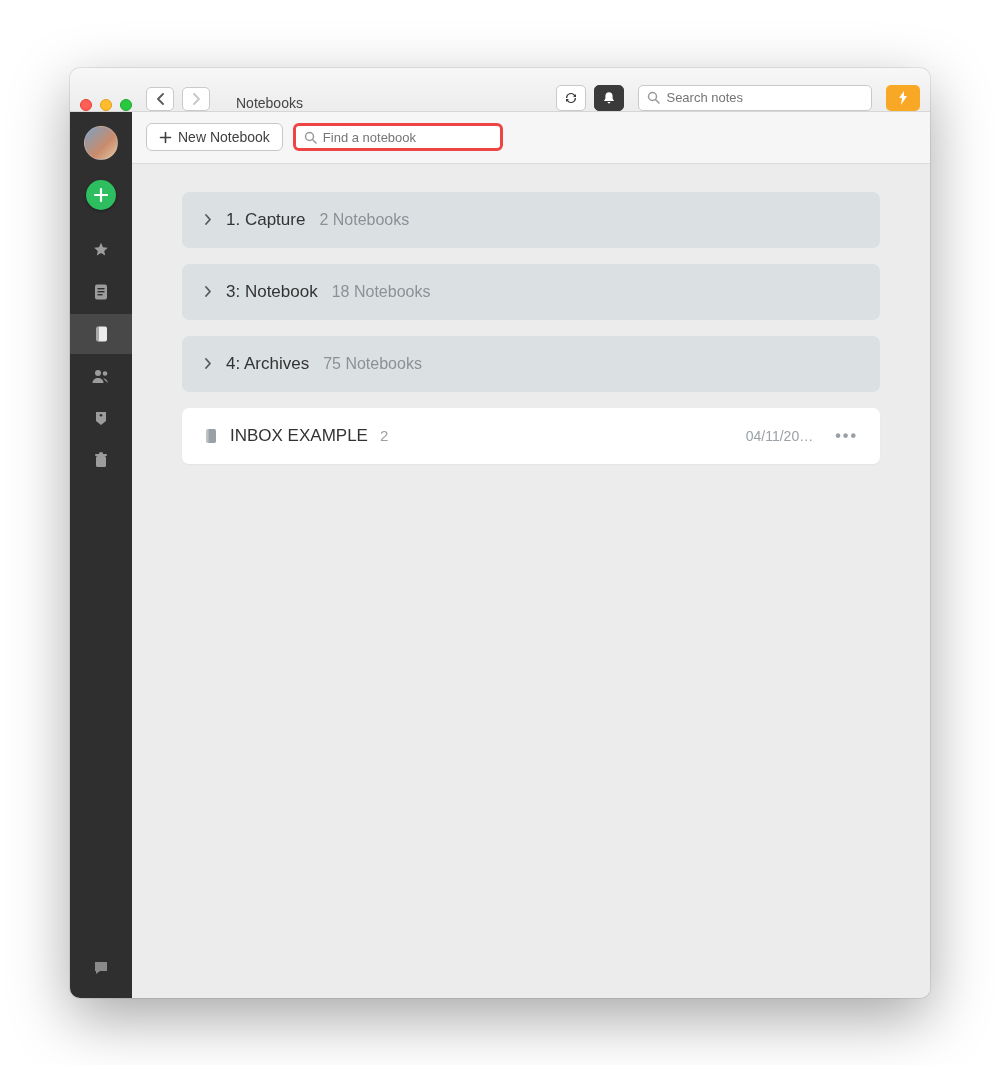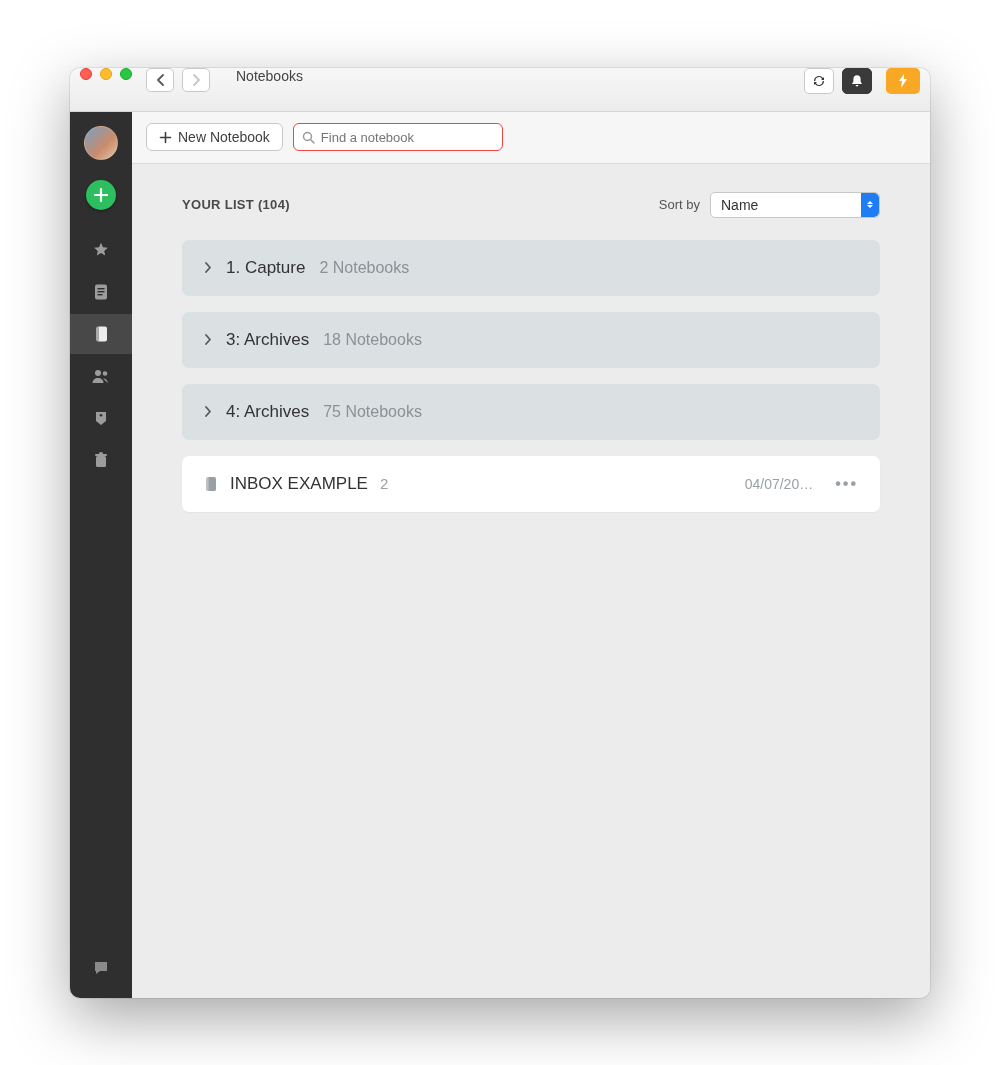--- a/index.html
+++ b/index.html
@@ -21,21 +21,21 @@
     overflow: hidden;
     display: flex;
     flex-direction: column;
   }
   
   .titlebar {
     height: 44px;
     background: linear-gradient(#f7f7f7,#ececec);
     border-bottom: 1px solid #d7d7d7;
     display: flex;
-    align-items: flex-start;
+    align-items: flex-end;
     padding: 0 10px;
     gap: 8px;
   }
   .traffic { display:flex; gap:8px; margin-right:6px;}
   .dot { width:12px; height:12px; border-radius:50%; }
   .dot.red{background:#ff5f57;border:1px solid #e33e32;}
   .dot.yellow{background:#febc2e;border:1px solid #e1a116;}
   .dot.green{background:#28c840;border:1px solid #17a92c;}
   .nav-btn {
     width:28px;height:24px;border:1px solid #c9c9c9;border-radius:5px;
@@ -84,21 +84,21 @@
   .main{flex:1;background:#ececec;display:flex;flex-direction:column;}
   .toolbar{
     height:52px;background:#f6f6f6;border-bottom:1px solid #dcdcdc;display:flex;align-items:center;
     padding:0 14px;gap:10px;
   }
   .new-nb-btn{
     display:flex;align-items:center;gap:6px;background:#fff;border:1px solid #c7c7c7;
     border-radius:6px;padding:5px 12px;font-size:14px;color:#3f3f3f;
   }
   .find-wrap{
-    display:flex;align-items:center;gap:6px;background:#fff;border:1px solid #ef4444;border-radius:6px;
+    display:flex;align-items:center;gap:6px;background:#fff;border:3px solid #ef4444;border-radius:6px;
     height:28px;padding:0 8px;width:210px;color:#9a9a9a;
   }
   .find-wrap input{border:none;outline:none;flex:1;font-size:13px;background:transparent;}
   .list-area{flex:1;padding:28px 50px 20px 50px;overflow:auto;}
   .list-header{display:flex;align-items:center;justify-content:space-between;margin-bottom:22px;}
   .list-title{font-size:13px;font-weight:600;color:#4a4a4a;letter-spacing:0.3px;}
   .sort-wrap{display:flex;align-items:center;gap:10px;}
   .sort-label{font-size:13px;color:#555;}
   .select{
     position:relative;width:170px;height:26px;background:#fff;border:1px solid #c7c7c7;border-radius:5px;
@@ -155,20 +155,29 @@
     <div style="flex:1"></div>
     <div class="tb-icon-btn">
       <svg width="16" height="16" viewBox="0 0 16 16">
           <path d="M3 8a5 5 0 0 1 9-3l1-1v3h-3l1.1-1.1A3.6 3.6 0 0 0 4.4 8M13 8a5 5 0 0 1-9 3l-1 1V9h3l-1.1 1.1A3.6 3.6 0 0 0 11.6 8" fill="currentColor"></path>
         </svg>
     </div>
     <div class="tb-icon-btn dark">
       <svg width="14" height="14" viewBox="0 0 14 14">
           <path d="M7 1.2c-2.2 0-3.6 1.6-3.6 3.8v2.4L2 10h10l-1.4-2.6V5c0-2.2-1.4-3.8-3.6-3.8zM5.6 11a1.4 1.4 0 0 0 2.8 0" fill="currentColor"></path>
         </svg>
+    </div>
+    <div class="search-wrap">
+      <span>
+        <svg width="13" height="13" viewBox="0 0 13 13">
+            <circle cx="5.5" cy="5.5" r="4" stroke="#9a9a9a" stroke-width="1.5" fill="none"></circle>
+            <line x1="8.5" y1="8.5" x2="12" y2="12" stroke="#9a9a9a" stroke-width="1.5" stroke-linecap="round"></line>
+          </svg>
+      </span>
+      <input type="text" placeholder="Search notes" style="">
     </div>
     <div class="upgrade-btn">
       <svg width="16" height="16" viewBox="0 0 16 16">
           <path d="M8 1 L10 6 L15 7 L11 10 L12 15 L8 12 L4 15 L5 10 L1 7 L6 6 Z" fill="#fff" opacity="0.0"></path>
           <path d="M8 2 L9.2 7 H6.8z M8 14l-1.2-5h2.4z M2.5 8l4 1.2v-2.4z M13.5 8l-4-1.2v2.4z" fill="#fff" opacity="0"></path>
           <path d="M8 1.5l1.6 3.9 4.2.4-3.2 2.8 1 4.1L8 10.5l-3.6 2.2 1-4.1L2.2 5.8l4.2-.4L8 1.5z" fill="none"></path>
           <path d="M8 2a6 6 0 1 0 .001 0zM8 3.6a4.4 4.4 0 1 1 0 8.8 4.4 4.4 0 0 1 0-8.8z" fill="none"></path>
           <path d="M8 1.8l1.5 3.6 3.9.3-3 2.6.9 3.8L8 10l-3.3 2.1.9-3.8-3-2.6 3.9-.3L8 1.8z" fill="#fff" opacity="0"></path>
       <polygon points="8,2 9.6,6.2 14,6.5 10.6,9.2 11.7,13.5 8,11 4.3,13.5 5.4,9.2 2,6.5 6.4,6.2" fill="#fff" opacity="0"></polygon>
       <path d="M8 2.2c.3 0 .6.1.8.4l1 1.3c.4.5.4 1.2 0 1.7l-1 1.3 1 1.3c.4.5.4 1.2 0 1.7l-1 1.3c-.4.5-1.2.5-1.6 0l-1-1.3c-.4-.5-.4-1.2 0-1.7l1-1.3-1-1.3c-.4-.5-.4-1.2 0-1.7l1-1.3c.2-.3.5-.4.8-.4z" fill="#fff" opacity="0"></path>
@@ -266,51 +275,38 @@
             <svg width="13" height="13" viewBox="0 0 13 13">
                 <circle cx="5.5" cy="5.5" r="4" stroke="#9a9a9a" stroke-width="1.5" fill="none"></circle>
                 <line x1="8.5" y1="8.5" x2="12" y2="12" stroke="#9a9a9a" stroke-width="1.5" stroke-linecap="round"></line>
               </svg>
           </span>
           <input type="text" placeholder="Find a notebook" style="">
         </div>
       </div>
 
       <div class="list-area">
-        <div class="list-header">
-          <div class="list-title">YOUR LIST (104)</div>
-          <div class="sort-wrap">
-            <span class="sort-label">Sort by</span>
-            <div class="select">
-              <span>Name</span>
-              <div class="select-knob">
-                <div class="knob-tri knob-up"></div>
-                <div class="knob-tri knob-dn"></div>
-              </div>
-            </div>
-          </div>
-        </div>
 
         <div id="stacks-container">
             <div class="stack-row">
               <span class="chev">
                 <svg width="8" height="11" viewBox="0 0 8 11">
                   <path d="M2 1l4 4.5L2 10" stroke="#5a5a5a" stroke-width="1.8" fill="none" stroke-linecap="round" stroke-linejoin="round"></path>
                 </svg>
               </span>
               <span class="stack-name">1. Capture</span>
               <span class="stack-sub">2 Notebooks</span>
             </div>
             <div class="stack-row">
               <span class="chev">
                 <svg width="8" height="11" viewBox="0 0 8 11">
                   <path d="M2 1l4 4.5L2 10" stroke="#5a5a5a" stroke-width="1.8" fill="none" stroke-linecap="round" stroke-linejoin="round"></path>
                 </svg>
               </span>
-              <span class="stack-name">3: Archives</span>
+              <span class="stack-name">3: Notebook</span>
               <span class="stack-sub">18 Notebooks</span>
             </div>
             <div class="stack-row">
               <span class="chev">
                 <svg width="8" height="11" viewBox="0 0 8 11">
                   <path d="M2 1l4 4.5L2 10" stroke="#5a5a5a" stroke-width="1.8" fill="none" stroke-linecap="round" stroke-linejoin="round"></path>
                 </svg>
               </span>
               <span class="stack-name">4: Archives</span>
               <span class="stack-sub">75 Notebooks</span>
@@ -320,20 +316,20 @@
             <div class="nb-row">
               <span class="nb-icon">
                 <svg width="14" height="16" viewBox="0 0 14 16">
                   <rect x="2" y="1" width="10" height="14" rx="1.7" fill="currentColor"></rect>
                   <rect x="2" y="1" width="2.6" height="14" fill="#fff" opacity="0.35"></rect>
                 </svg>
               </span>
               <span class="nb-name">INBOX EXAMPLE</span>
               <span class="nb-count">2</span>
               <span class="nb-spacer"></span>
-              <span class="nb-date">04/07/20…</span>
+              <span class="nb-date">04/11/20…</span>
               <span class="more-dots">•••</span>
             </div>
           </div>
       </div>
     </div>
   </div>
 </div>
 
 </body></html>

